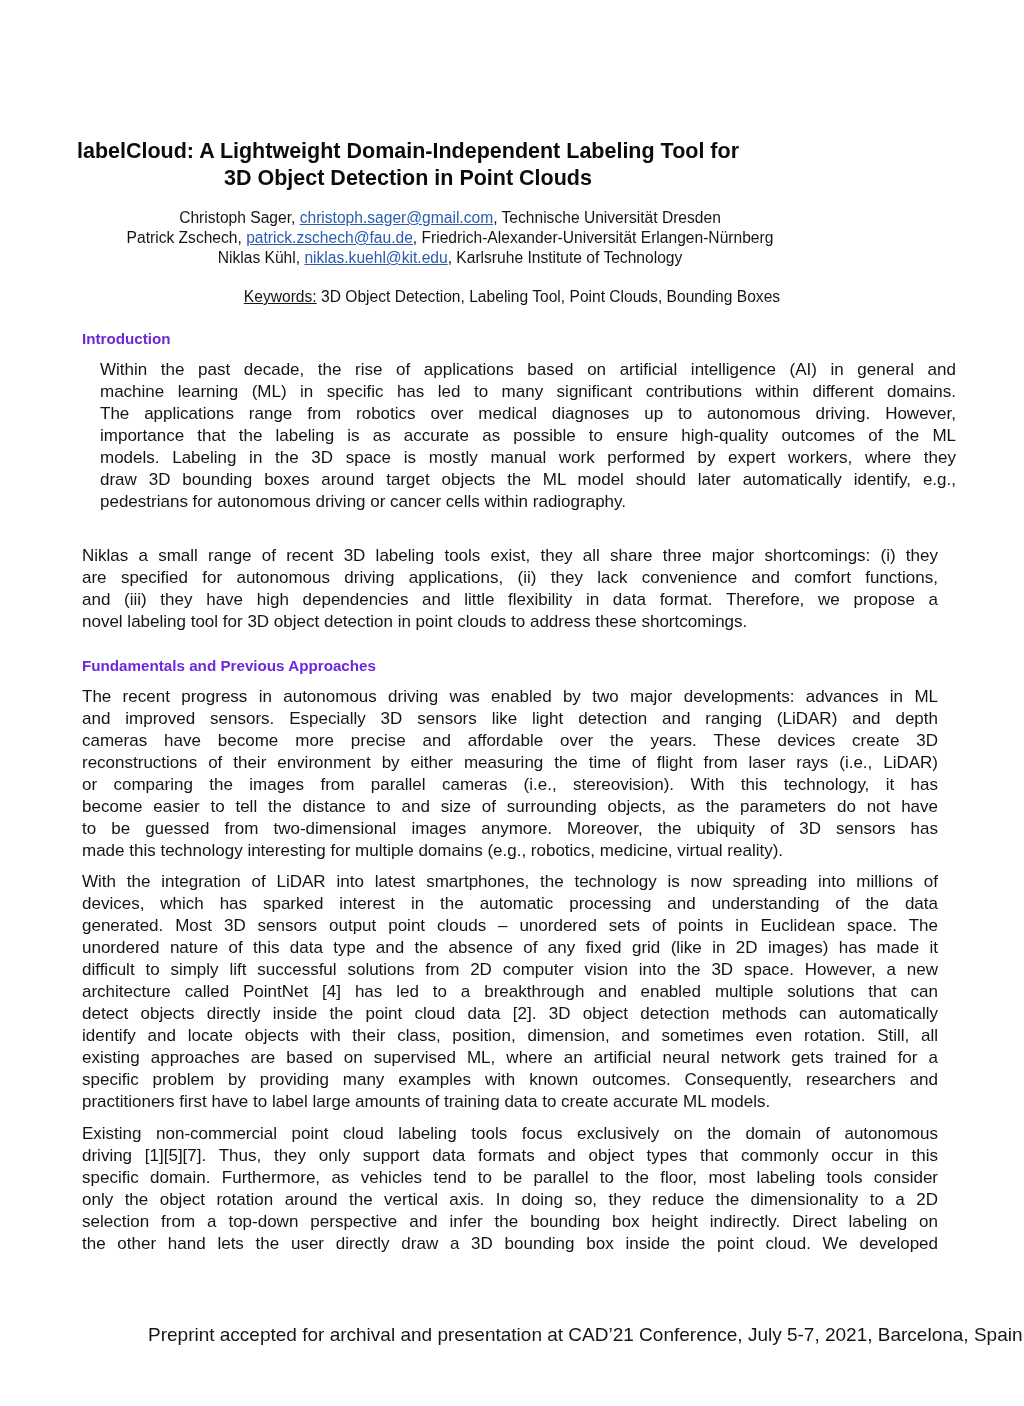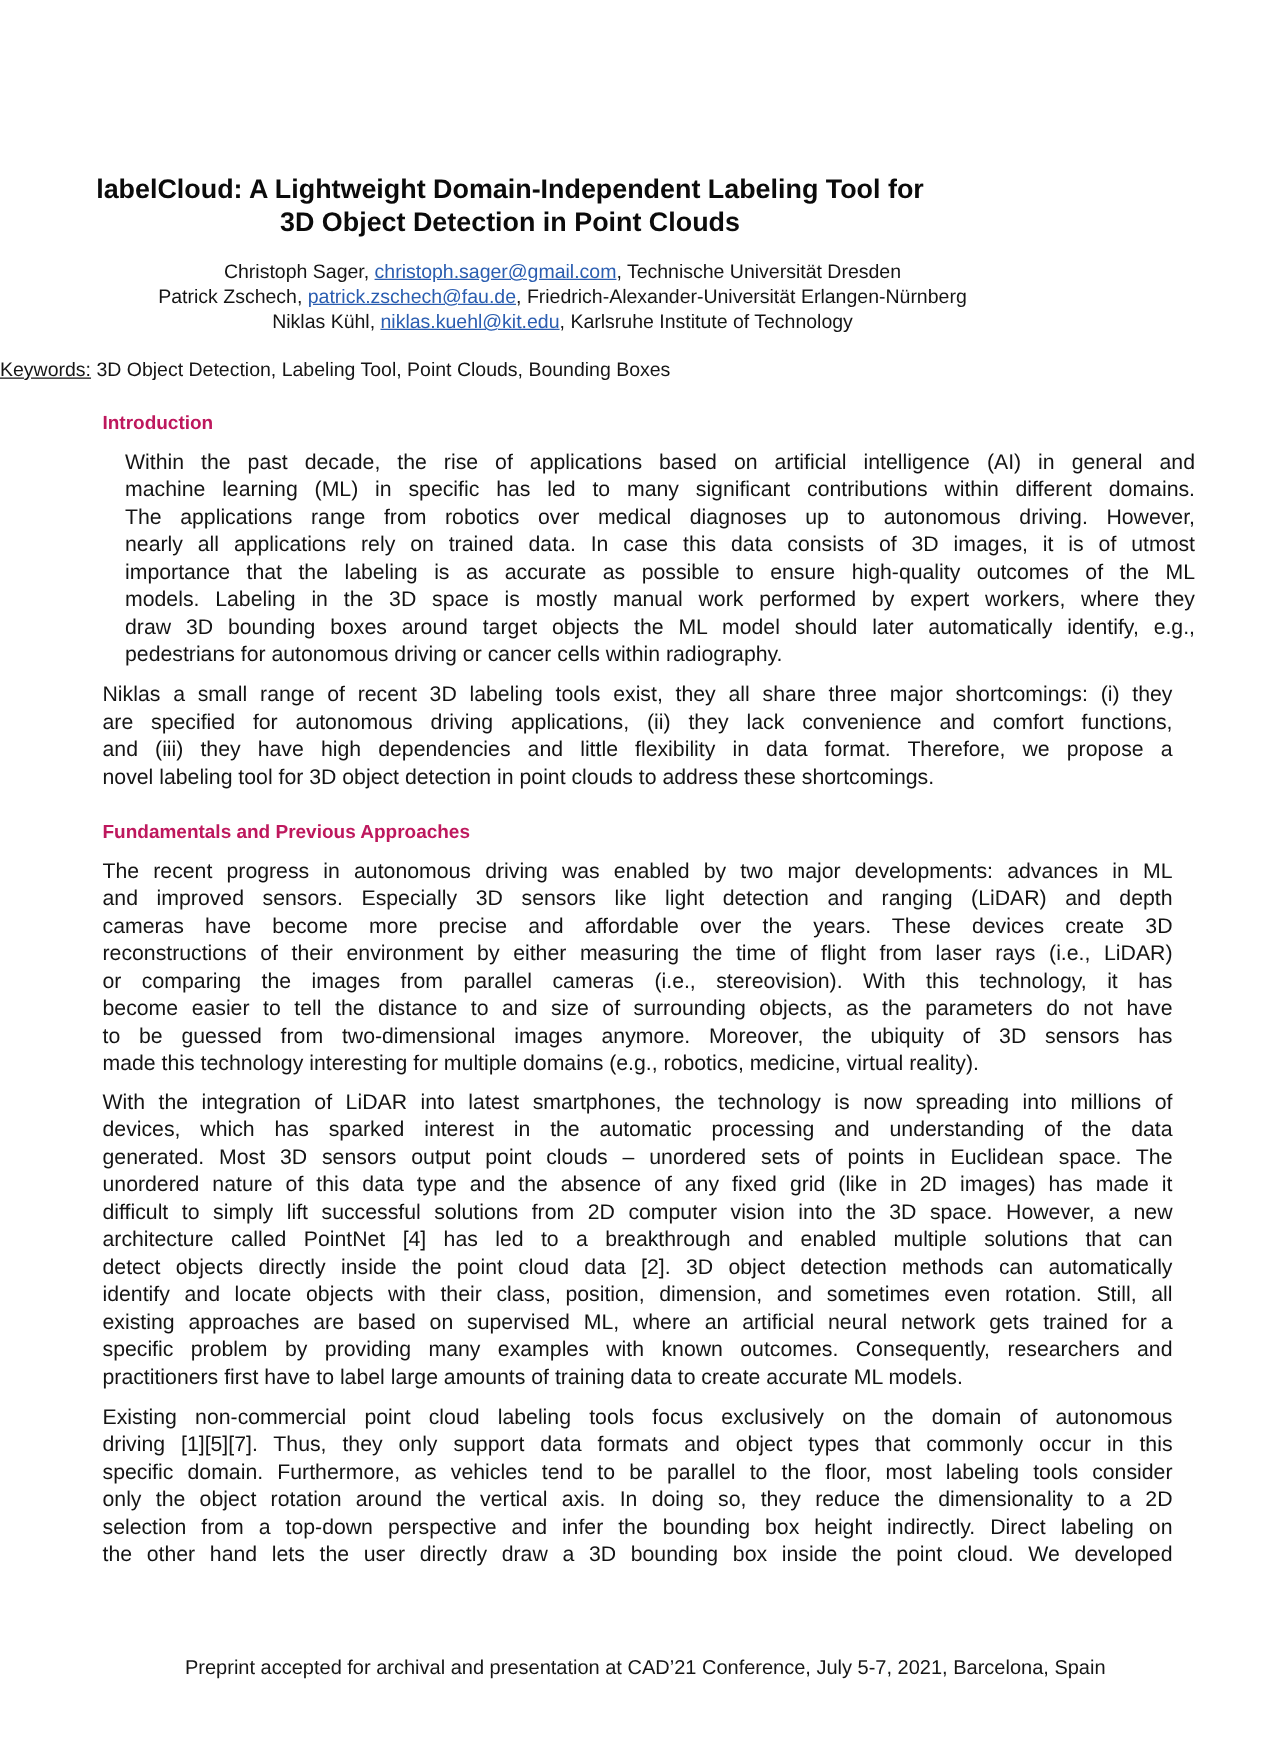--- a/index.html
+++ b/index.html
@@ -12,37 +12,37 @@
       text-align: center; font-weight: bold; font-size: 21.5px; line-height: 27px;
       color: #0b0b0b;
     }
     .authors {
       position: absolute; left: 0; width: 900px; top: 208px;
       text-align: center; font-size: 15.6px; line-height: 20px; color: #151515;
     }
     .authors a { color: #2a5db0; text-decoration: underline; }
     .keywords {
       position: absolute; left: 0; width: 1024px; top: 287px;
-      text-align: left; font-size: 15.6px; line-height: 20px; color: #151515;
+      text-align: center; font-size: 15.6px; line-height: 20px; color: #151515;
     }
     .keywords .kw-label { text-decoration: underline; }
     .heading {
-      position: absolute; left: 82px; font-weight: bold; font-size: 15.2px; line-height: 20px; color: #be185d;
+      position: absolute; left: 82px; font-weight: bold; font-size: 15.2px; line-height: 20px; color: #6d28d9;
     }
     .para {
       position: absolute; left: 82px; width: 856px;
       font-size: 17px; line-height: 22px; color: #141414;
     }
     .para .line {
       display: block; text-align: justify; text-align-last: justify;
       white-space: nowrap; height: 22px;
     }
     .para .line.last { text-align-last: left; }
     .footer {
-      position: absolute; left: 148px; top: 1325px; font-size: 16px; line-height: 20px; color: #151515;
+      position: absolute; left: 148px; top: 1325px; font-size: 19px; line-height: 20px; color: #151515;
     }
   </style>
 </head>
 <body>
 
 <div class="title">
   <div>labelCloud: A Lightweight Domain-Independent Labeling Tool for</div>
   <div>3D Object Detection in Point Clouds</div>
 </div>
 
@@ -60,21 +60,20 @@
 
 <div class="keywords">
   <span class="kw-label">Keywords:</span><span> 3D Object Detection, Labeling Tool, Point Clouds, Bounding Boxes</span>
 </div>
 
 <div class="heading" style="top:329px;">Introduction</div>
 <div class="para" style="top:359px;margin-left:18px;">
     <span class="line">Within the past decade, the rise of applications based on artificial intelligence (AI) in general and</span>
     <span class="line">machine learning (ML) in specific has led to many significant contributions within different domains.</span>
     <span class="line">The applications range from robotics over medical diagnoses up to autonomous driving. However,</span>
-    <span class="line">nearly all applications rely on trained data. In case this data consists of 3D images, it is of utmost</span>
     <span class="line">importance that the labeling is as accurate as possible to ensure high-quality outcomes of the ML</span>
     <span class="line">models. Labeling in the 3D space is mostly manual work performed by expert workers, where they</span>
     <span class="line">draw 3D bounding boxes around target objects the ML model should later automatically identify, e.g.,</span>
     <span class="line last">pedestrians for autonomous driving or cancer cells within radiography.</span>
   </div>
 <div class="para" style="top:545px;">
     <span class="line">Niklas a small range of recent 3D labeling tools exist, they all share three major shortcomings: (i) they</span>
     <span class="line">are specified for autonomous driving applications, (ii) they lack convenience and comfort functions,</span>
     <span class="line">and (iii) they have high dependencies and little flexibility in data format. Therefore, we propose a</span>
     <span class="line last">novel labeling tool for 3D object detection in point clouds to address these shortcomings.</span>

